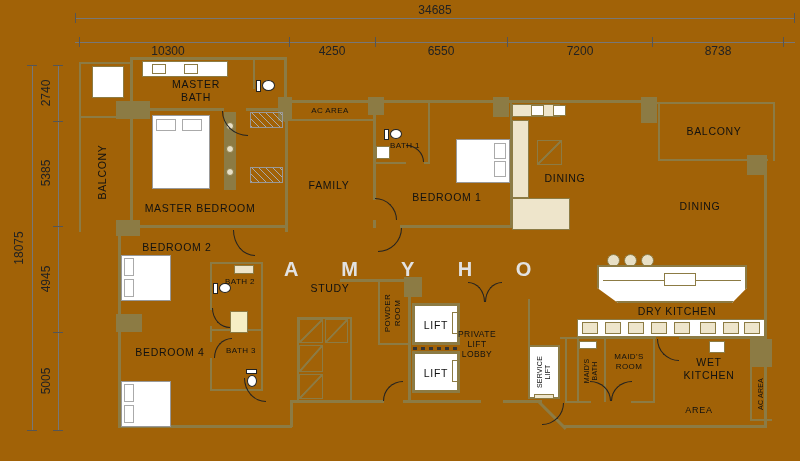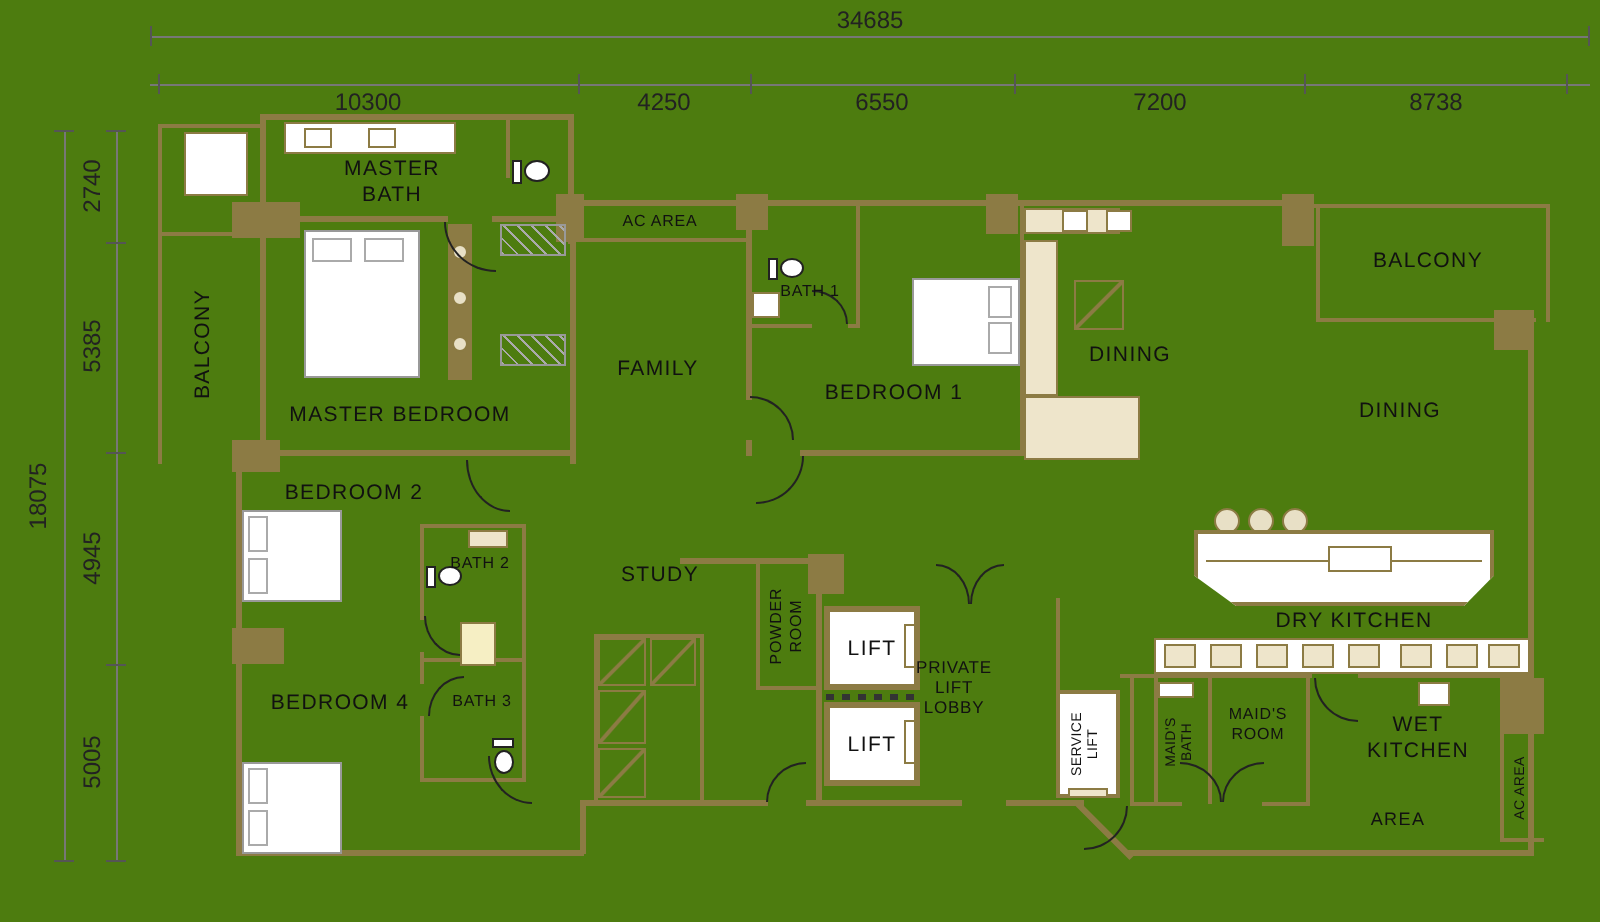--- a/index.html
+++ b/index.html
@@ -1,16 +1,16 @@
 <!DOCTYPE html>
 <html><head>
 <meta charset="utf-8">
 <style>
   html,body{margin:0;padding:0;background:#fff;}
-  #plan{position:relative;width:800px;height:461px;background:#4d7c0f;font-family:"Liberation Sans",sans-serif;overflow:hidden;}
+  #plan{position:relative;width:800px;height:461px;background:#a16207;font-family:"Liberation Sans",sans-serif;overflow:hidden;}
   .w{position:absolute;background:#8c7b44;}
   .col{position:absolute;background:#8c7b44;}
   .shaft{position:absolute;background:#f6efc4;border:1px solid #8c7b44;}
   .ln{position:absolute;background:#777;}
   .tk{position:absolute;background:#555;width:1px;height:10px;}
   .tkh{position:absolute;background:#555;width:10px;height:1px;}
   .lbl{position:absolute;font-size:10.5px;color:#111;letter-spacing:.7px;white-space:pre;text-align:center;line-height:1.2;transform:translate(-50%,-50%);}
   .lbl.sm{font-size:8px;letter-spacing:.4px;}
   .lbl.xs{font-size:7px;letter-spacing:.2px;}
   .lbl.v{transform:translate(-50%,-50%) rotate(-90deg);}
@@ -43,41 +43,42 @@
   <div class="tk" style="left:75px;top:13px"></div>
   <div class="tk" style="left:794px;top:13px"></div>
   <div class="ln" style="left:75px;top:42px;width:720px;height:1px"></div>
   <div class="tk" style="left:79px;top:37px"></div>
   <div class="tk" style="left:289px;top:37px"></div>
   <div class="tk" style="left:375px;top:37px"></div>
   <div class="tk" style="left:507px;top:37px"></div>
   <div class="tk" style="left:652px;top:37px"></div>
   <div class="tk" style="left:783px;top:37px"></div>
   <div class="dim" style="left:435px;top:10px">34685</div>
-  <div class="dim" style="left:184px;top:51px">10300</div>
+  <div class="dim" style="left:168px;top:51px">10300</div>
   <div class="dim" style="left:332px;top:51px">4250</div>
   <div class="dim" style="left:441px;top:51px">6550</div>
   <div class="dim" style="left:580px;top:51px">7200</div>
   <div class="dim" style="left:718px;top:51px">8738</div>
 
   <div class="ln" style="left:32px;top:65px;width:1px;height:366px"></div>
   <div class="tkh" style="left:27px;top:65px"></div>
   <div class="tkh" style="left:27px;top:430px"></div>
   <div class="ln" style="left:58px;top:65px;width:1px;height:366px"></div>
   <div class="tkh" style="left:53px;top:65px"></div>
   <div class="tkh" style="left:53px;top:121px"></div>
   <div class="tkh" style="left:53px;top:226px"></div>
   <div class="tkh" style="left:53px;top:332px"></div>
   <div class="tkh" style="left:53px;top:430px"></div>
   <div class="dim v" style="left:19px;top:248px">18075</div>
   <div class="dim v" style="left:46px;top:93px">2740</div>
   <div class="dim v" style="left:46px;top:173px">5385</div>
   <div class="dim v" style="left:46px;top:279px">4945</div>
   <div class="dim v" style="left:46px;top:381px">5005</div>
 
+  <div class="wm" style="left:284px;top:258px">A M Y  H O</div>
 
   <div class="w" style="left:79px;top:62px;width:53px;height:2px"></div>
   <div class="w" style="left:130px;top:57px;width:156px;height:3px"></div>
   <div class="w" style="left:79px;top:116px;width:51px;height:2px"></div>
   <div class="w" style="left:130px;top:108px;width:94px;height:3px"></div>
   <div class="w" style="left:246px;top:108px;width:40px;height:3px"></div>
   <div class="w" style="left:288px;top:100px;width:367px;height:3px"></div>
   <div class="w" style="left:288px;top:119px;width:85px;height:2px"></div>
   <div class="w" style="left:118px;top:225px;width:170px;height:3px"></div>
   <div class="w" style="left:400px;top:225px;width:112px;height:3px"></div>

